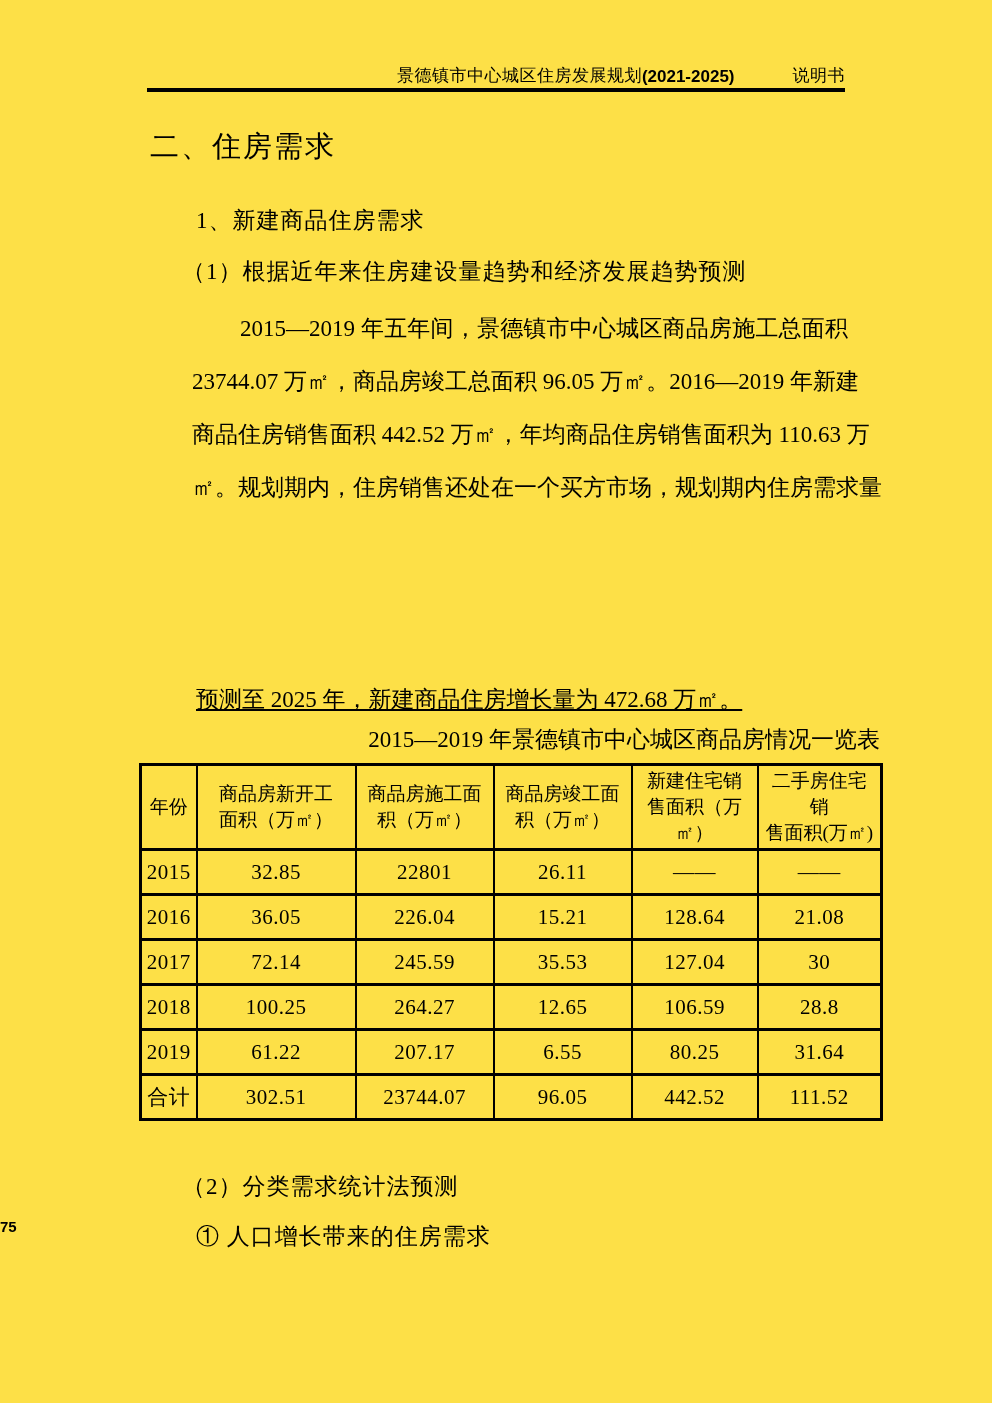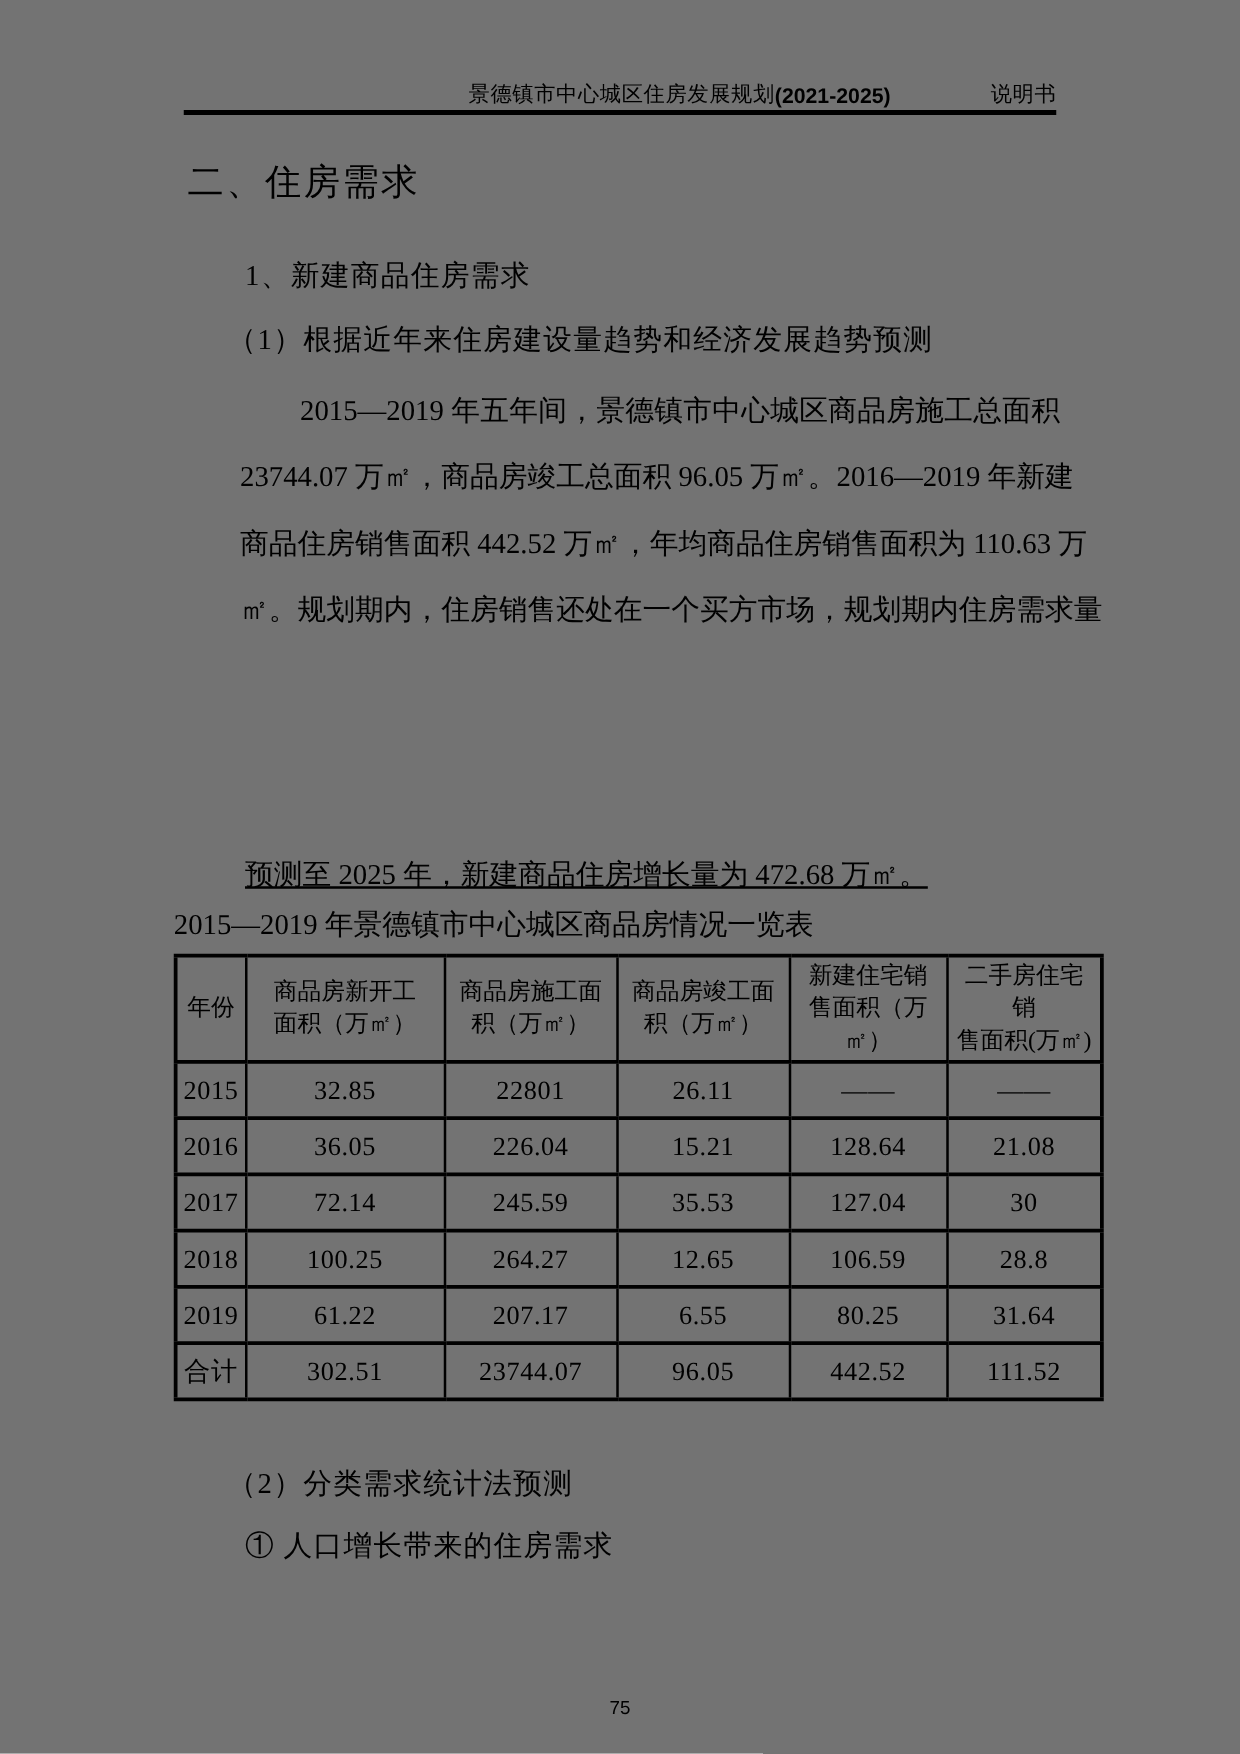--- a/index.html
+++ b/index.html
@@ -1,20 +1,20 @@
 <!DOCTYPE html>
 <html lang="zh"><head>
 <meta charset="utf-8">
 <style>
   html, body { margin: 0; padding: 0; background: #ffffff; }
   .page {
     position: relative;
     width: 992px;
     height: 1403px;
-    background: #737373;
+    background: #fde047;
     color: #000;
     font-family: "Liberation Serif", "DejaVu Serif", serif;
     overflow: hidden;
   }
 
   
   .running-header {
     position: absolute;
     left: 147px; top: 62px;
     width: 698px; height: 25px;
@@ -23,21 +23,21 @@
     align-items: flex-end;
     font-size: 17px;
     letter-spacing: 0.5px;
     white-space: nowrap;
   }
   .running-header .edition {
     font-family: "Liberation Sans", "DejaVu Sans", sans-serif;
     font-weight: bold;
     letter-spacing: 0;
   }
-  .running-header .doc-type { margin-left: 80px; }
+  .running-header .doc-type { margin-left: 58px; }
   .header-rule {
     position: absolute;
     left: 147px; top: 88px;
     width: 698px; height: 4px;
     background: #000;
   }
 
   .chapter-heading {
     position: absolute;
     left: 150px; top: 127px;
@@ -84,21 +84,21 @@
     font-size: 23px;
     line-height: 53px;
     text-indent: 48px;
     text-decoration: underline;
   }
 
   .table-title {
     position: absolute;
     left: 139px; top: 724px;
     width: 741px;
-    text-align: left;
+    text-align: right;
     font-size: 23px;
     line-height: 32px;
   }
 
   table.data-table {
     position: absolute;
     left: 139px; top: 763px;
     width: 741px;
     border-collapse: collapse;
     table-layout: fixed;
@@ -132,25 +132,24 @@
   }
   .sec2-line2 {
     position: absolute;
     left: 196px; top: 1221px;
     font-size: 23px; line-height: 32px;
     letter-spacing: 1px;
   }
 
   .page-number {
     position: absolute;
-    left: 0; top: 1358px;
+    left: 0; top: 1218px;
     width: 100%;
-    text-align: center;
     font-family: "Liberation Sans", "DejaVu Sans", sans-serif;
-    font-weight: normal;
+    font-weight: bold;
     font-size: 15px;
   }
 </style>
 </head>
 <body>
 
 <div class="page">
 
   <div class="running-header">
     <span>景德镇市中心城区住房发展规划</span>

